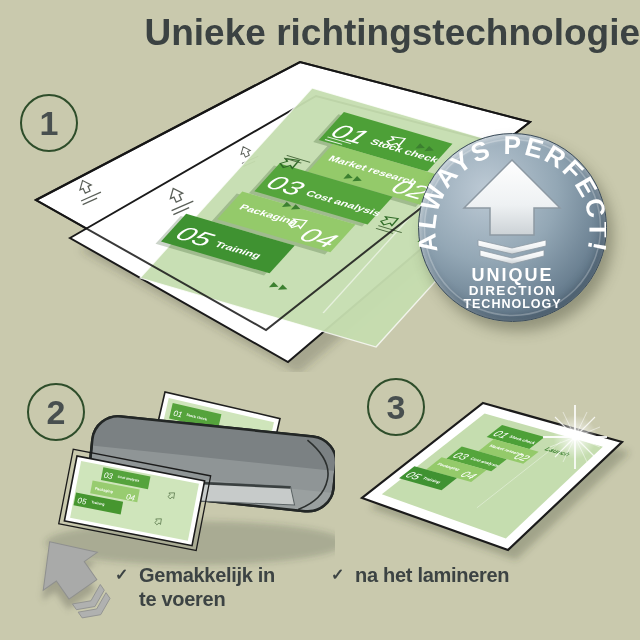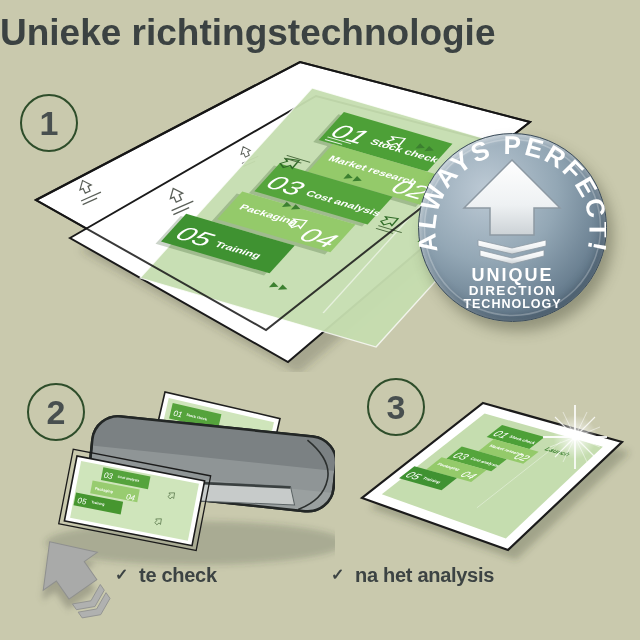--- a/index.html
+++ b/index.html
@@ -2,21 +2,21 @@
 <html><head>
 <meta charset="utf-8">
 <style>
   html,body{margin:0;padding:0;}
   body{
     width:640px;height:640px;position:relative;overflow:hidden;
     background:#c9c9ad;
     font-family:"Liberation Sans", sans-serif;
   }
   .title{
-    position:absolute;left:0;top:12px;width:640px;text-align:left;
+    position:absolute;left:0;top:12px;width:640px;text-align:right;
     font-size:37px;font-weight:700;color:#3b4242;letter-spacing:0px;
   }
   .step-circle{
     position:absolute;width:58px;height:58px;border-radius:50%;
     border:2.5px solid #2e4d2a;box-sizing:border-box;
     display:flex;align-items:center;justify-content:center;
     color:#484f4f;font-size:34px;font-weight:700;z-index:5;
   }
   svg{position:absolute;}
   svg text{font-family:"Liberation Sans", sans-serif;}
@@ -279,21 +279,22 @@
     <path d="M225,15 L225,79 M193,47 L257,47" stroke="#ffffff" stroke-width="1.8" opacity="0.9"></path>
     <path d="M205,27 L245,67 M245,27 L205,67" stroke="#ffffff" stroke-width="1.1" opacity="0.8"></path>
     <path d="M213,22 L237,72 M237,22 L213,72 M200,37 L250,57 M250,37 L200,57" stroke="#ffffff" stroke-width="0.7" opacity="0.7"></path>
     <circle cx="225" cy="47" r="3.4" fill="#ffffff"></circle>
   </g>
 </svg>
 
 <div class="check-item" style="left:115px;top:564px;">
   <span class="check">✓</span>
   <div class="check-text">
-    <div>te check</div>
+    <div>Gemakkelijk in</div>
+    <div>te voeren</div>
   </div>
 </div>
 <div class="check-item" style="left:331px;top:564px;">
   <span class="check">✓</span>
   <div class="check-text">
-    <div>na het analysis</div>
+    <div>na het lamineren</div>
   </div>
 </div>
 
 </body></html>

